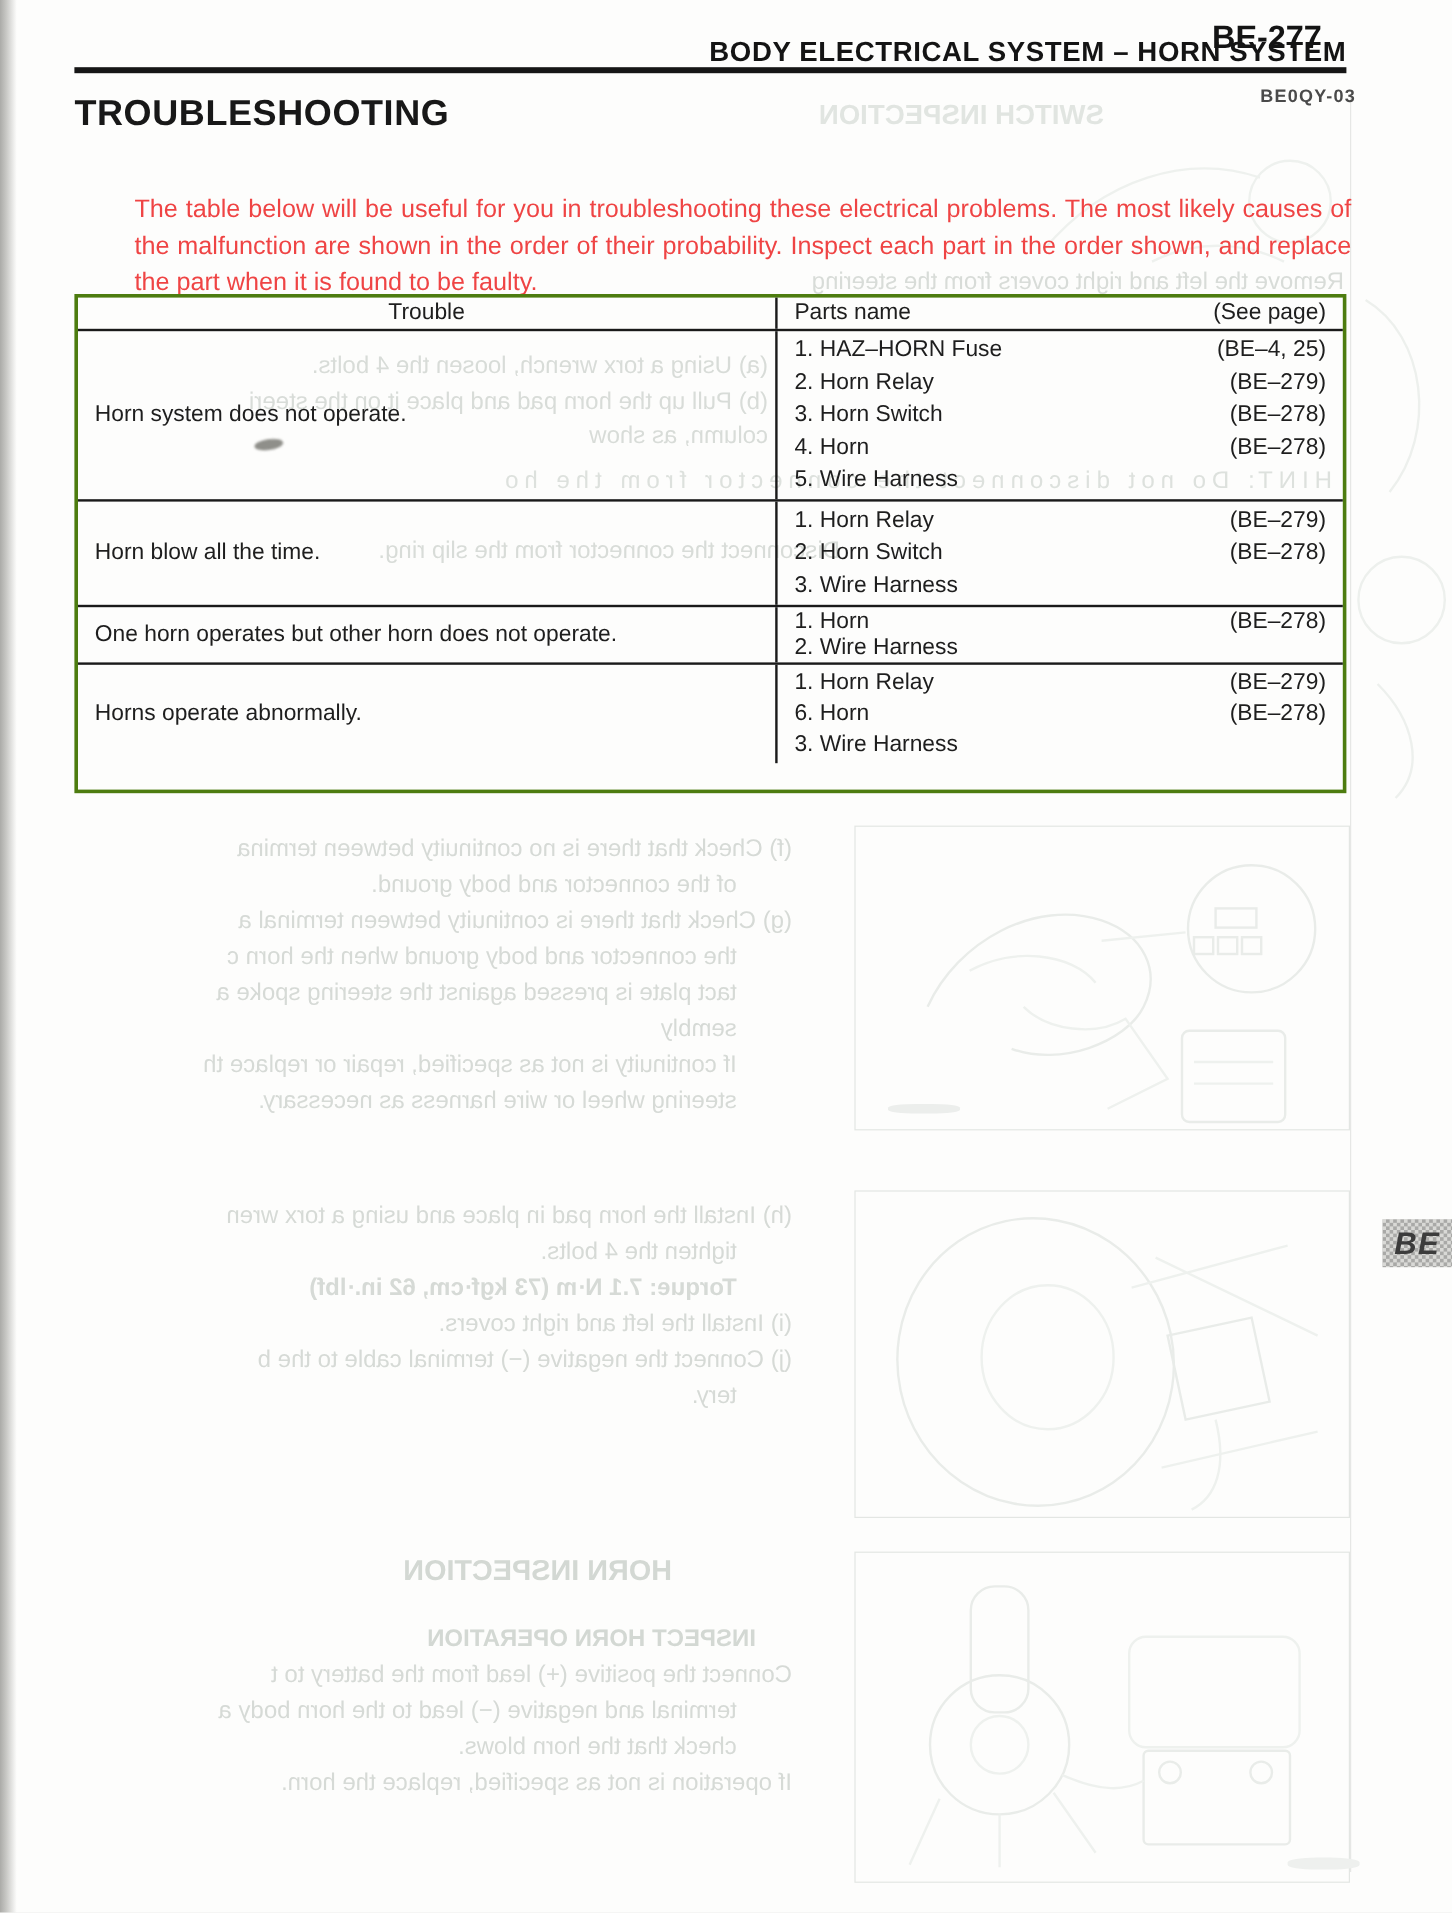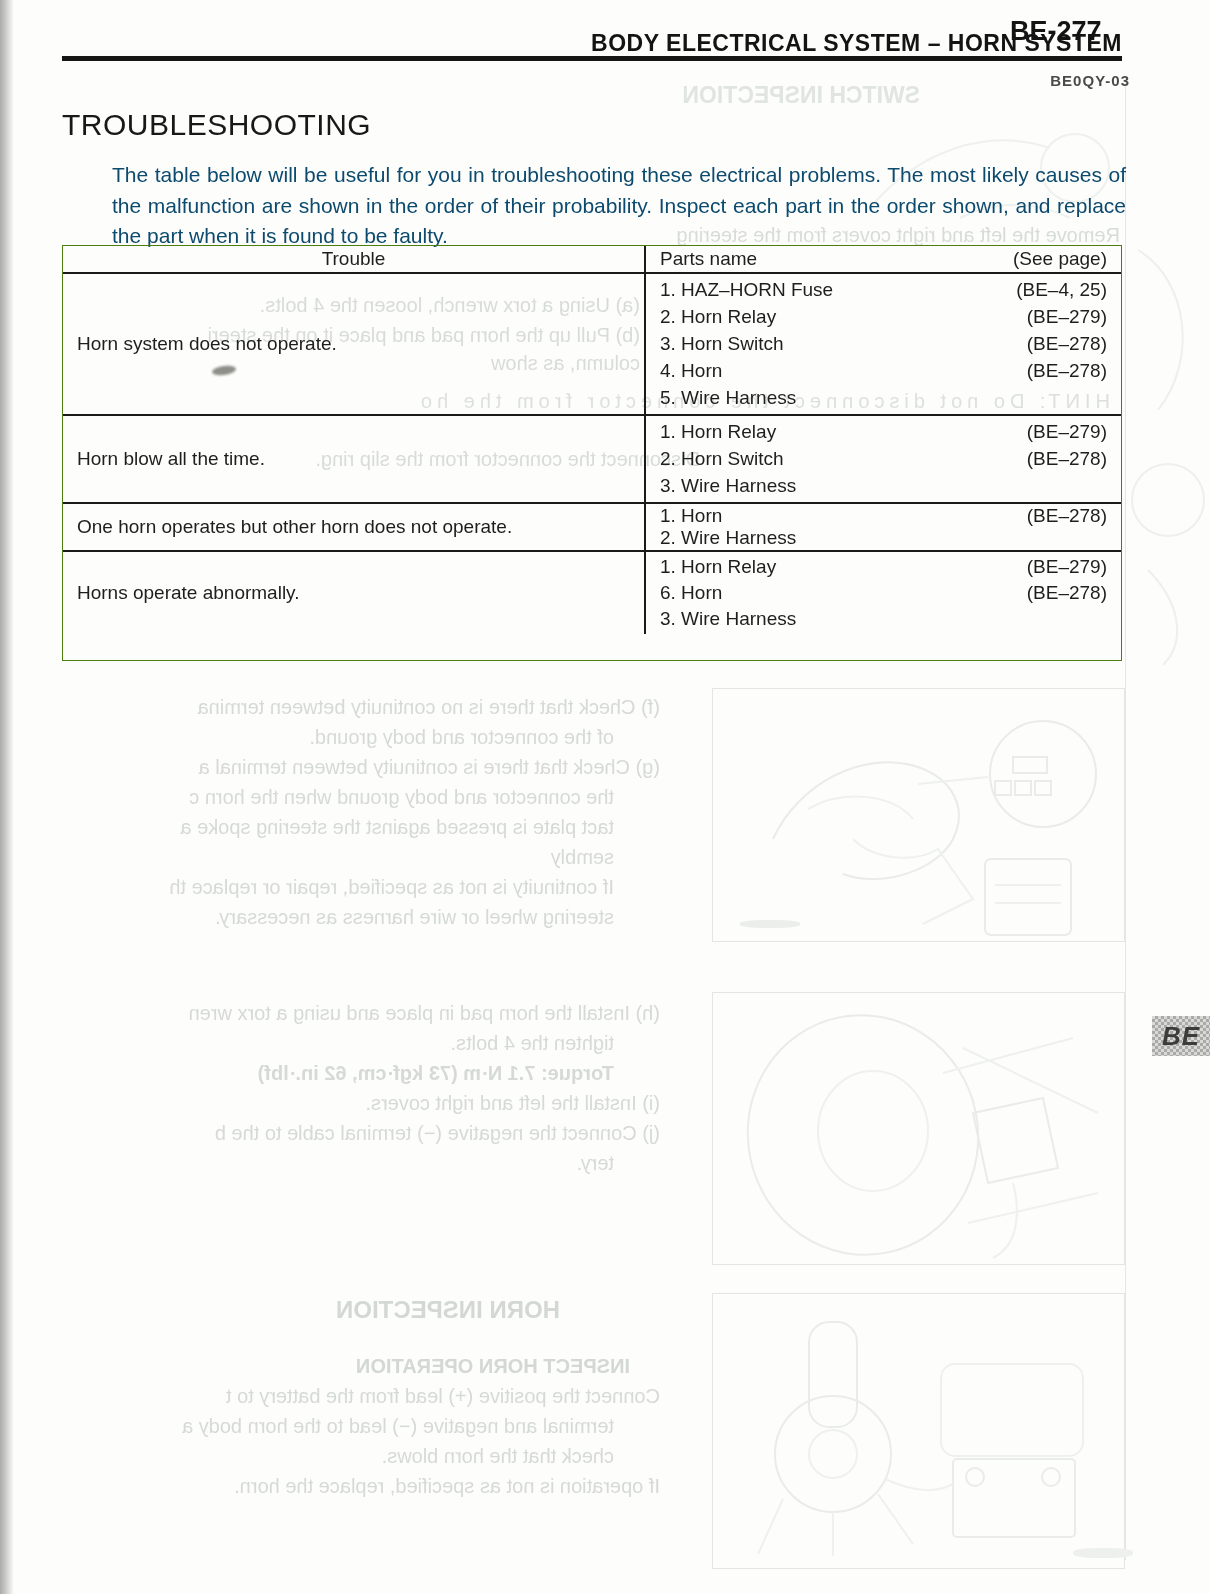--- a/index.html
+++ b/index.html
@@ -12,27 +12,27 @@
   .scan-edge{position:absolute;left:0;top:0;width:14px;height:1594px;
     background:linear-gradient(90deg,#ababa8 0%,#c6c6c3 35%,rgba(255,255,255,0) 100%);z-index:9;}
   
   .hdr-title{position:absolute;left:62px;top:30px;width:1060px;text-align:right;
     font-size:23px;font-weight:bold;letter-spacing:.5px;color:#141414;}
   .hdr-rule{position:absolute;left:62px;top:56px;width:1060px;height:5px;background:#161616;}
   .page-num{position:absolute;top:16px;left:1010px;width:112px;
     font-size:27px;font-weight:bold;color:#141414;}
   .doc-code{position:absolute;top:72px;left:930px;width:200px;text-align:right;
     font-size:15px;font-weight:bold;letter-spacing:1px;color:#4a4a4a;}
-  .sec-title{position:absolute;left:62px;top:78px;font-size:30px;font-weight:normal;
-    letter-spacing:.5px;color:#181818;margin-top:30px;}
+  .sec-title{position:absolute;left:62px;top:78px;font-size:30px;font-weight:bold;
+    letter-spacing:.5px;color:#181818;}
   .intro{position:absolute;left:112px;top:139px;width:1014px;font-size:21px;
-    line-height:30.5px;text-align:justify;color:#0c4a6e;}
+    line-height:30.5px;text-align:justify;color:#ef4444;}
   
   .tbl{position:absolute;left:62px;top:245px;width:1060px;height:416px;
-    border:1px solid #4d7c0f;box-sizing:border-box;z-index:3;}
+    border:3px solid #4d7c0f;box-sizing:border-box;z-index:3;}
   .thead{display:flex;height:26px;box-sizing:border-box;font-size:19px;}
   .trow{display:flex;border-top:2.5px solid #1a1a1a;box-sizing:border-box;}
   .cell-t{width:583px;border-right:2px solid #1a1a1a;box-sizing:border-box;
     display:flex;align-items:center;padding-left:14px;font-size:19px;}
   .cell-t.hd{justify-content:center;padding-left:0;align-items:center;}
   .cell-p{flex:1;display:flex;flex-direction:column;justify-content:space-evenly;
     padding:0 14px;box-sizing:border-box;overflow:hidden;}
   .cell-p.hd{flex-direction:row;justify-content:space-between;align-items:center;}
   .part{display:flex;justify-content:space-between;font-size:19px;}
   .rh1{height:142px}.rh2{height:88px}.rh3{height:48px}.rh4{height:84px}

